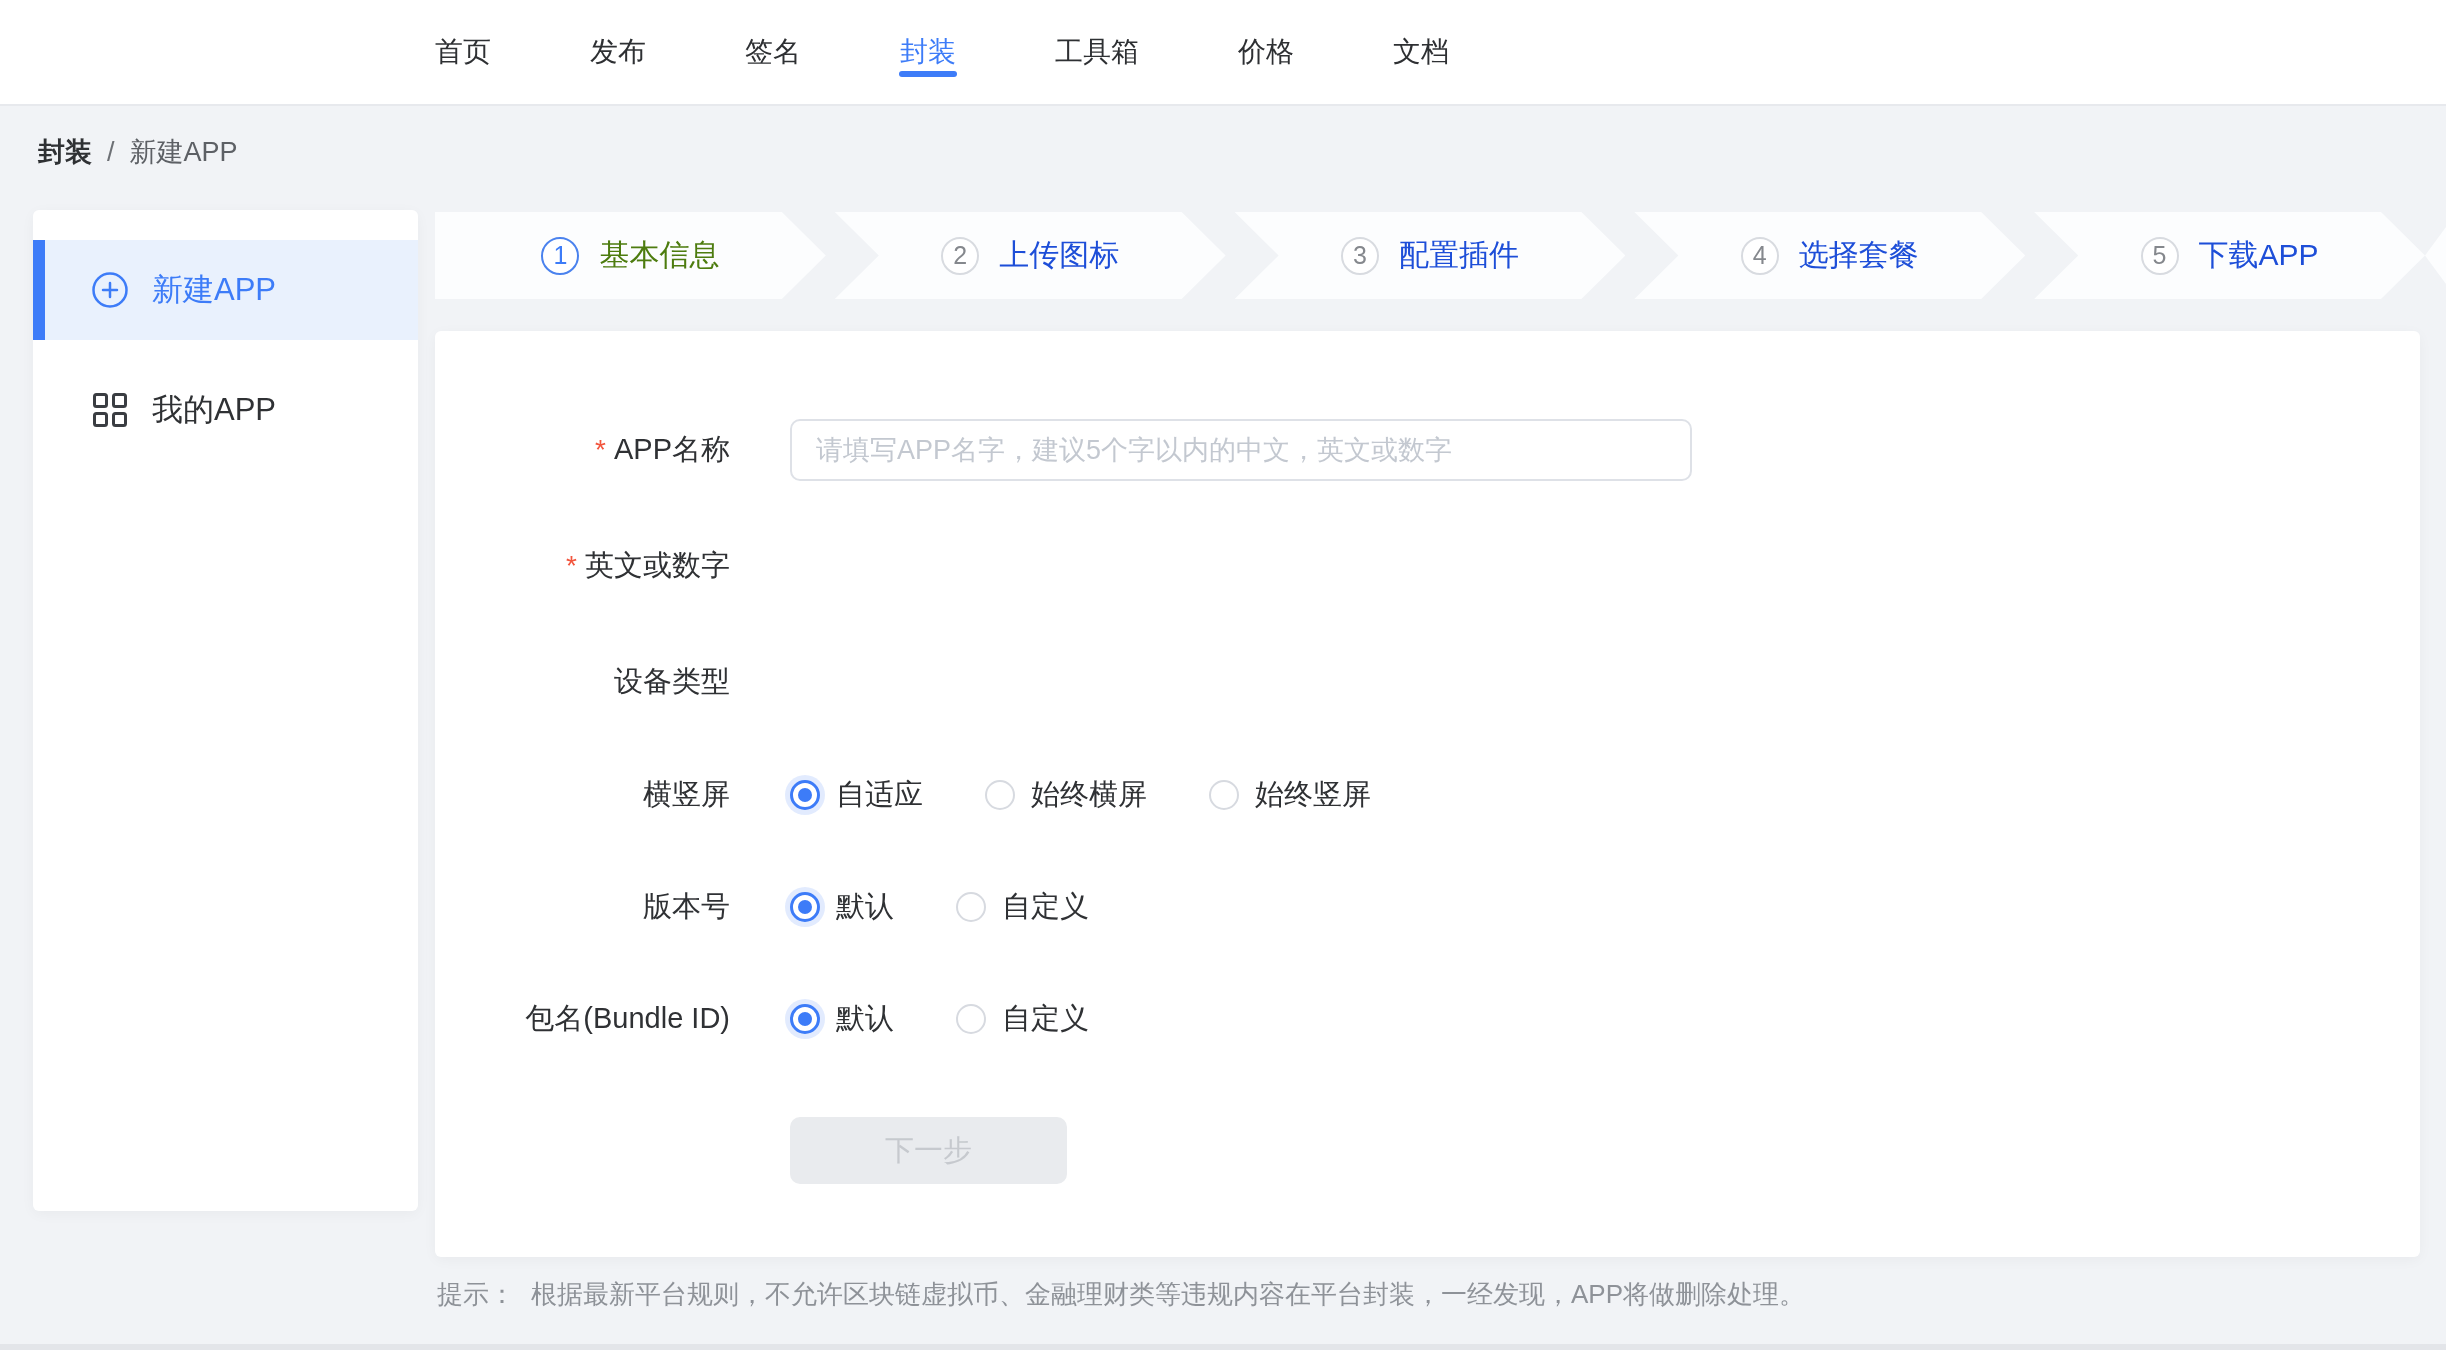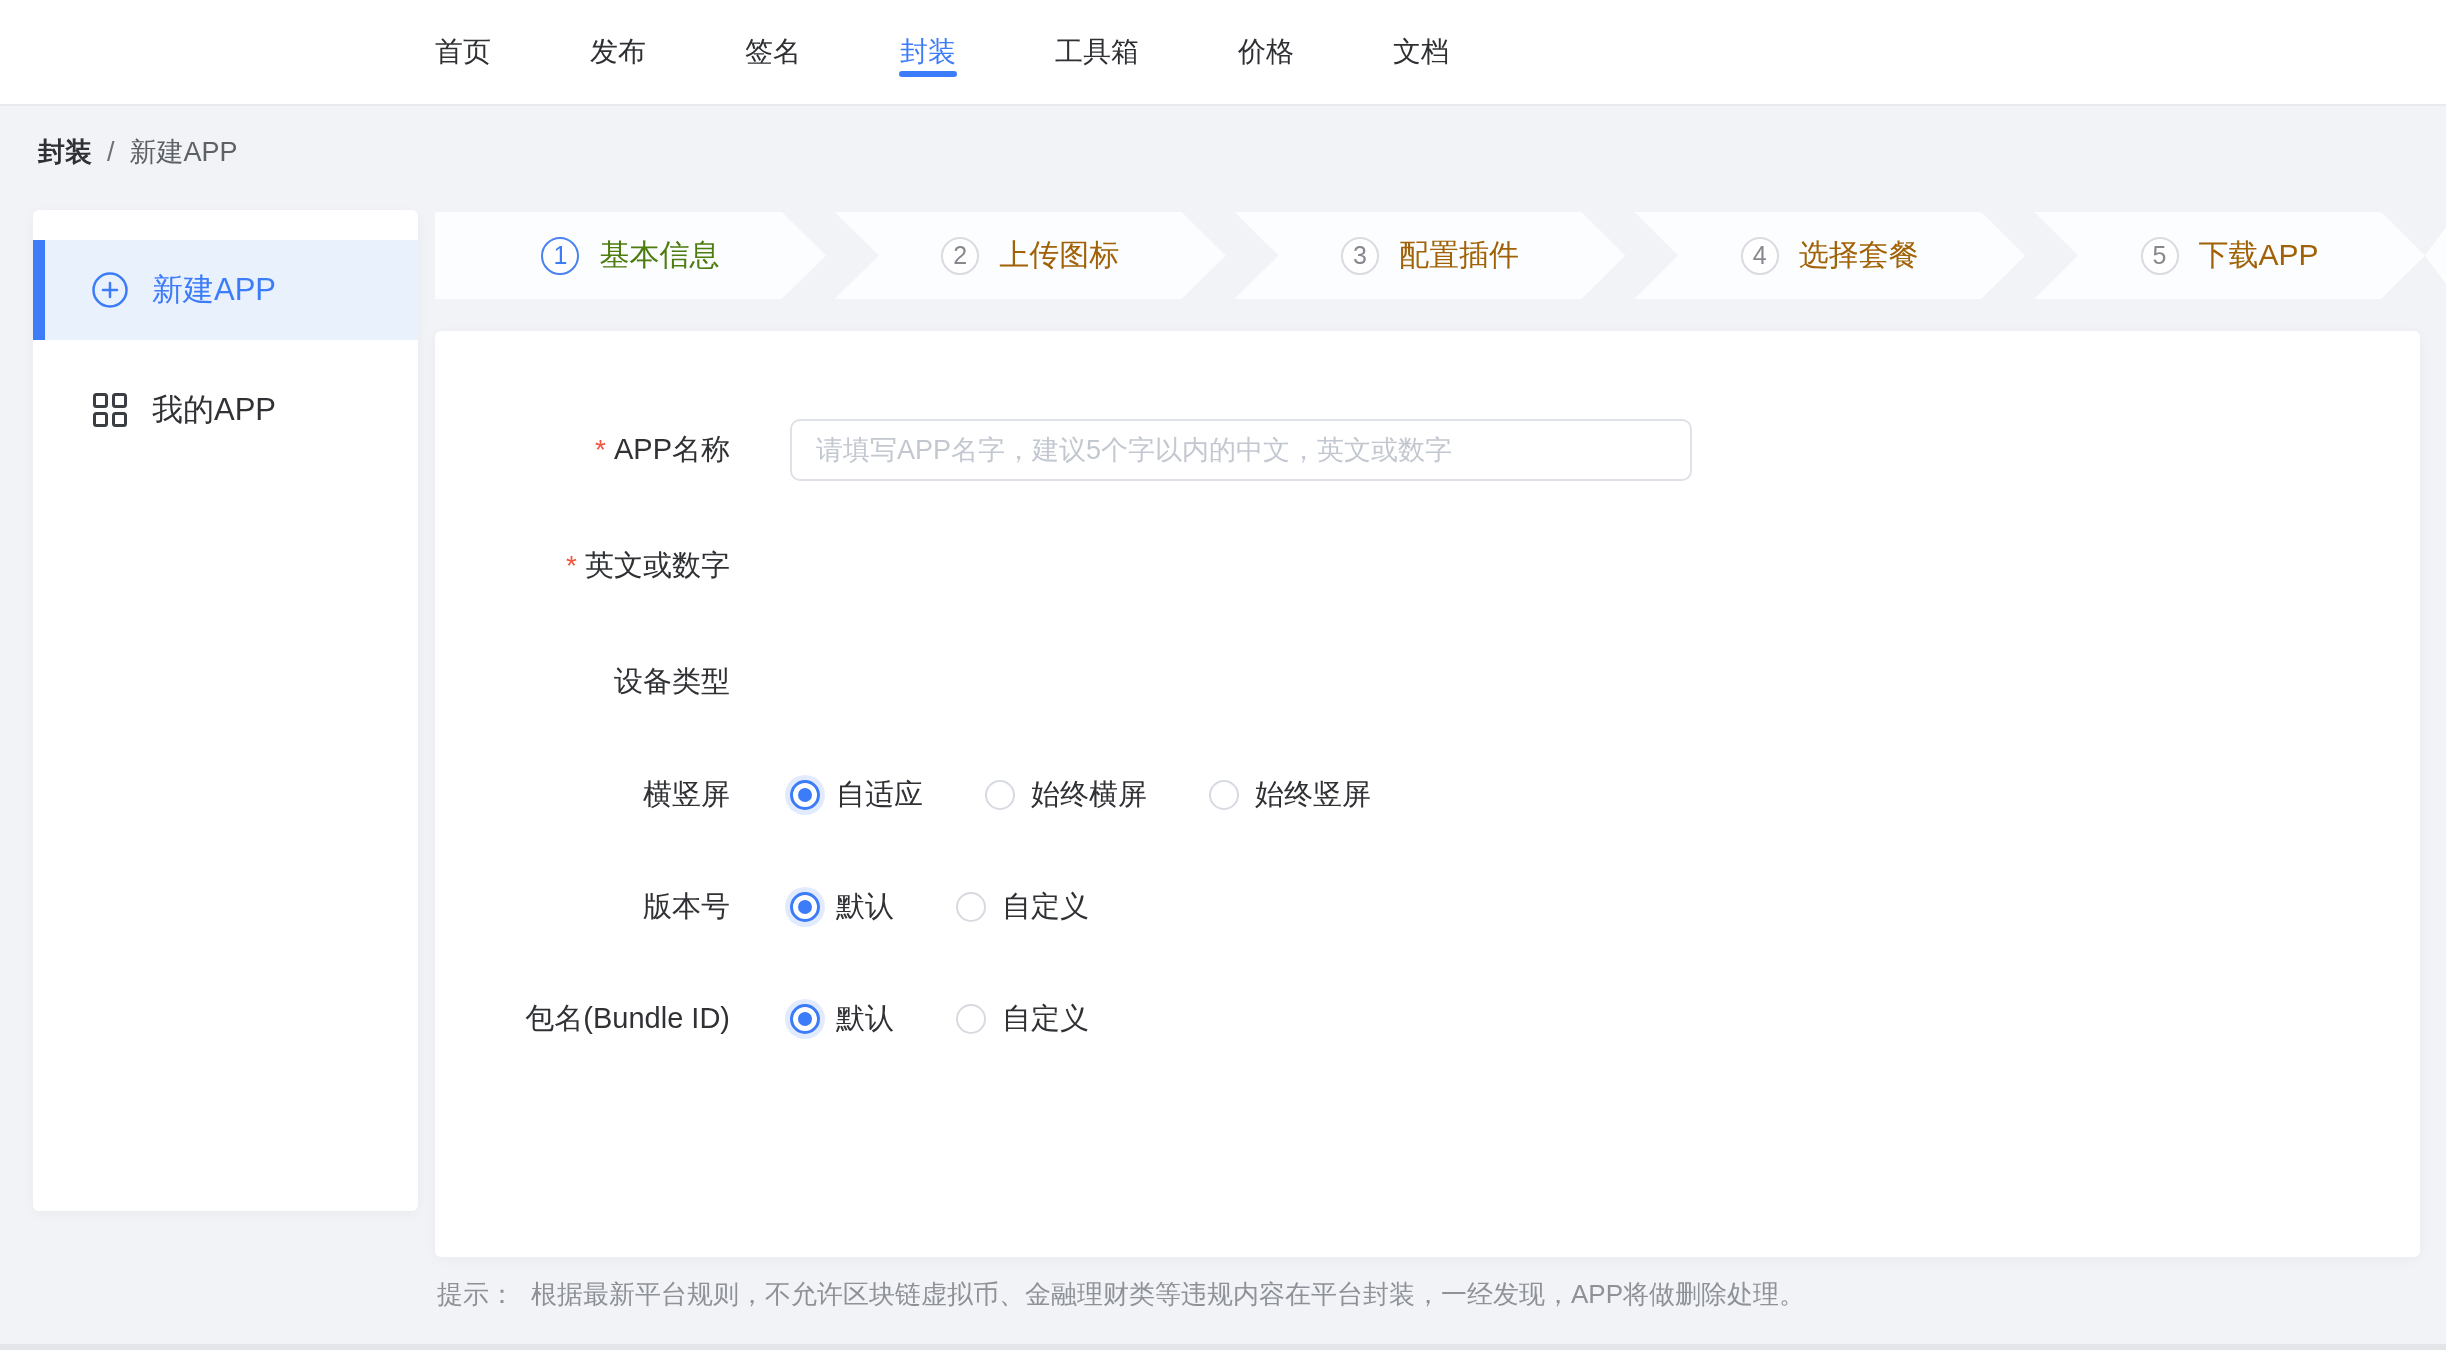--- a/index.html
+++ b/index.html
@@ -32,21 +32,21 @@
   .side-item.active::before{content:"";position:absolute;left:0;top:0;bottom:0;width:12px;background:#3d7cf8;}
   .side-item.plain{margin-top:20px;}
   .side-icon{display:flex;align-items:center;justify-content:center;width:40px;height:40px;flex-shrink:0;}
 
   
   .stepper{position:absolute;left:435px;top:212px;width:1990px;height:87px;display:flex;gap:9px;}
   .step{flex:1;background:#fcfdfe;display:flex;align-items:center;justify-content:center;gap:20px;
         clip-path:polygon(0 0, calc(100% - 44px) 0, 100% 50%, calc(100% - 44px) 100%, 0 100%, 44px 50%);}
   .step:first-child{clip-path:polygon(0 0, calc(100% - 44px) 0, 100% 50%, calc(100% - 44px) 100%, 0 100%);}
   .step-num{width:38px;height:38px;box-sizing:border-box;border:2px solid #d8dbe0;border-radius:50%;display:flex;align-items:center;justify-content:center;font-size:25px;color:#85888d;background:#fff;}
-  .step-label{font-size:30px;color:#a16207;}
+  .step-label{font-size:30px;color:#1d4ed8;}
   .step.active .step-num{border-color:#4a82ee;color:#3d7cf8;}
   .step.active .step-label{color:#4d7c0f;text-align:right;}
   .stepper-tail{position:absolute;left:2425px;top:227px;width:21px;height:57px;background:#fcfdfe;
         clip-path:polygon(0 50%, 100% 0, 100% 100%);}
 
   
   .form-card{position:absolute;left:435px;top:331px;width:1985px;height:926px;box-sizing:border-box;background:#fff;border-radius:6px;box-shadow:0 3px 14px rgba(0,0,0,0.04);padding-top:88px;}
   .form-row{display:flex;align-items:center;}
   .label-cell{width:295px;flex-shrink:0;text-align:right;font-size:29px;color:#2f3134;white-space:nowrap;}
   .required-mark{color:#f2553d;margin-right:8px;font-size:28px;}
@@ -201,19 +201,20 @@
         <span class="radio-circle"></span>
         <span class="radio-label">默认</span>
       </div>
       <div class="radio-option">
         <span class="radio-circle"></span>
         <span class="radio-label">自定义</span>
       </div>
     </div>
   </div>
 
+  <button class="next-btn" disabled="">下一步</button>
 </div>
 
 <div class="hint">
   <span class="hint-prefix">提示：</span><span>根据最新平台规则，不允许区块链虚拟币、金融理财类等违规内容在平台封装，一经发现，APP将做删除处理。</span>
 </div>
 
 <div class="footer-strip"></div>
 
 </body></html>

